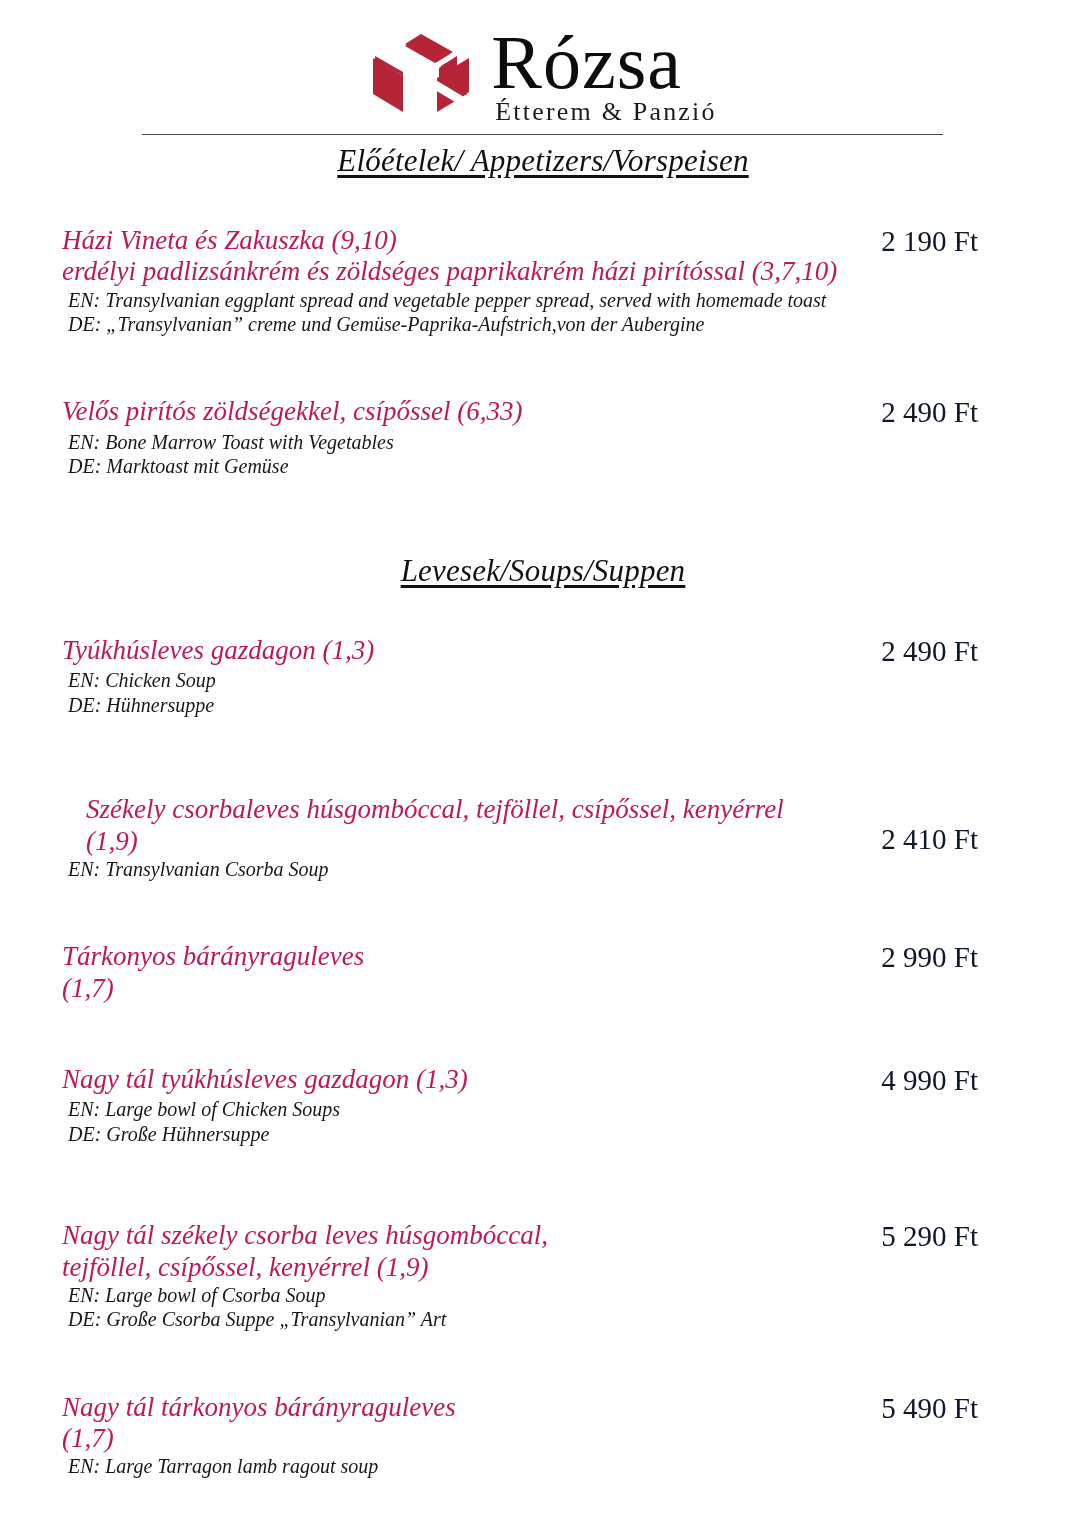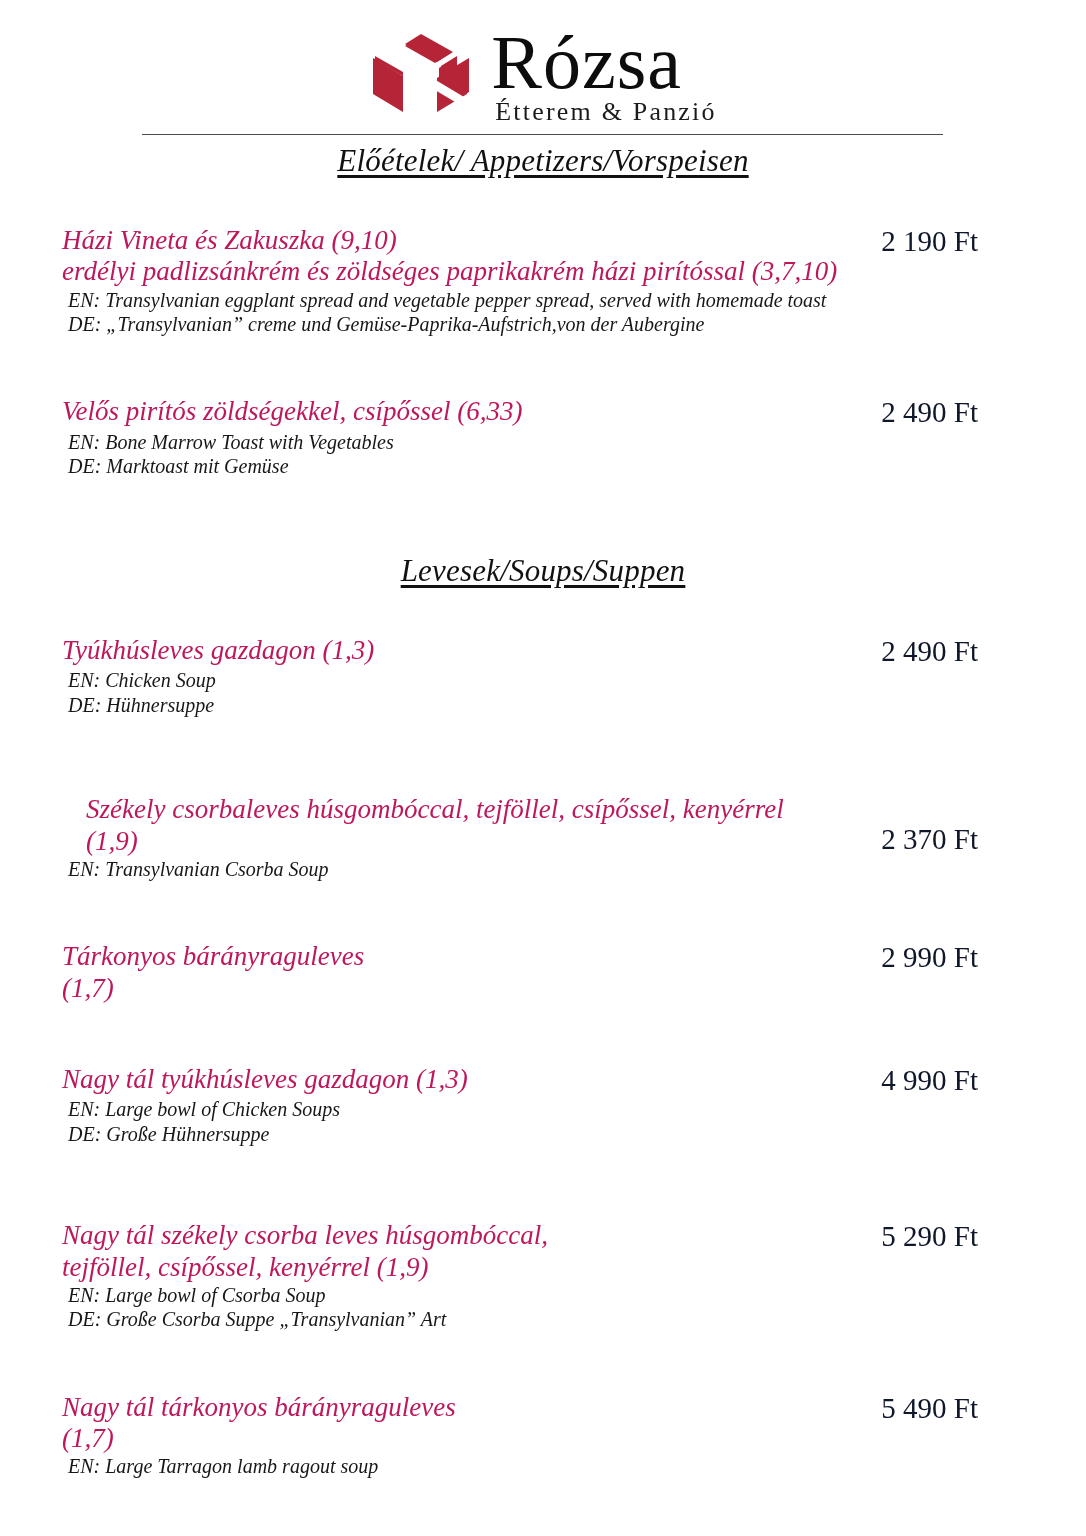--- a/index.html
+++ b/index.html
@@ -253,21 +253,21 @@
           <div class="tr">DE: Hühnersuppe</div>
         </div>
       </li>
 
       <div class="gap-xl"></div>
 
       <li class="item price-line2">
         <div class="item-head">
           <div class="item-name">Székely csorbaleves húsgombóccal, tejföllel, csípőssel, kenyérrel
 (1,9)</div>
-          <div class="item-price">2 370 Ft</div>
+          <div class="item-price">2 410 Ft</div>
         </div>
         <div class="item-desc">
           <div class="tr">EN: Transylvanian Csorba Soup</div>
         </div>
       </li>
 
       <div class="gap-lg"></div>
 
       <li class="item">
         <div class="item-head">

